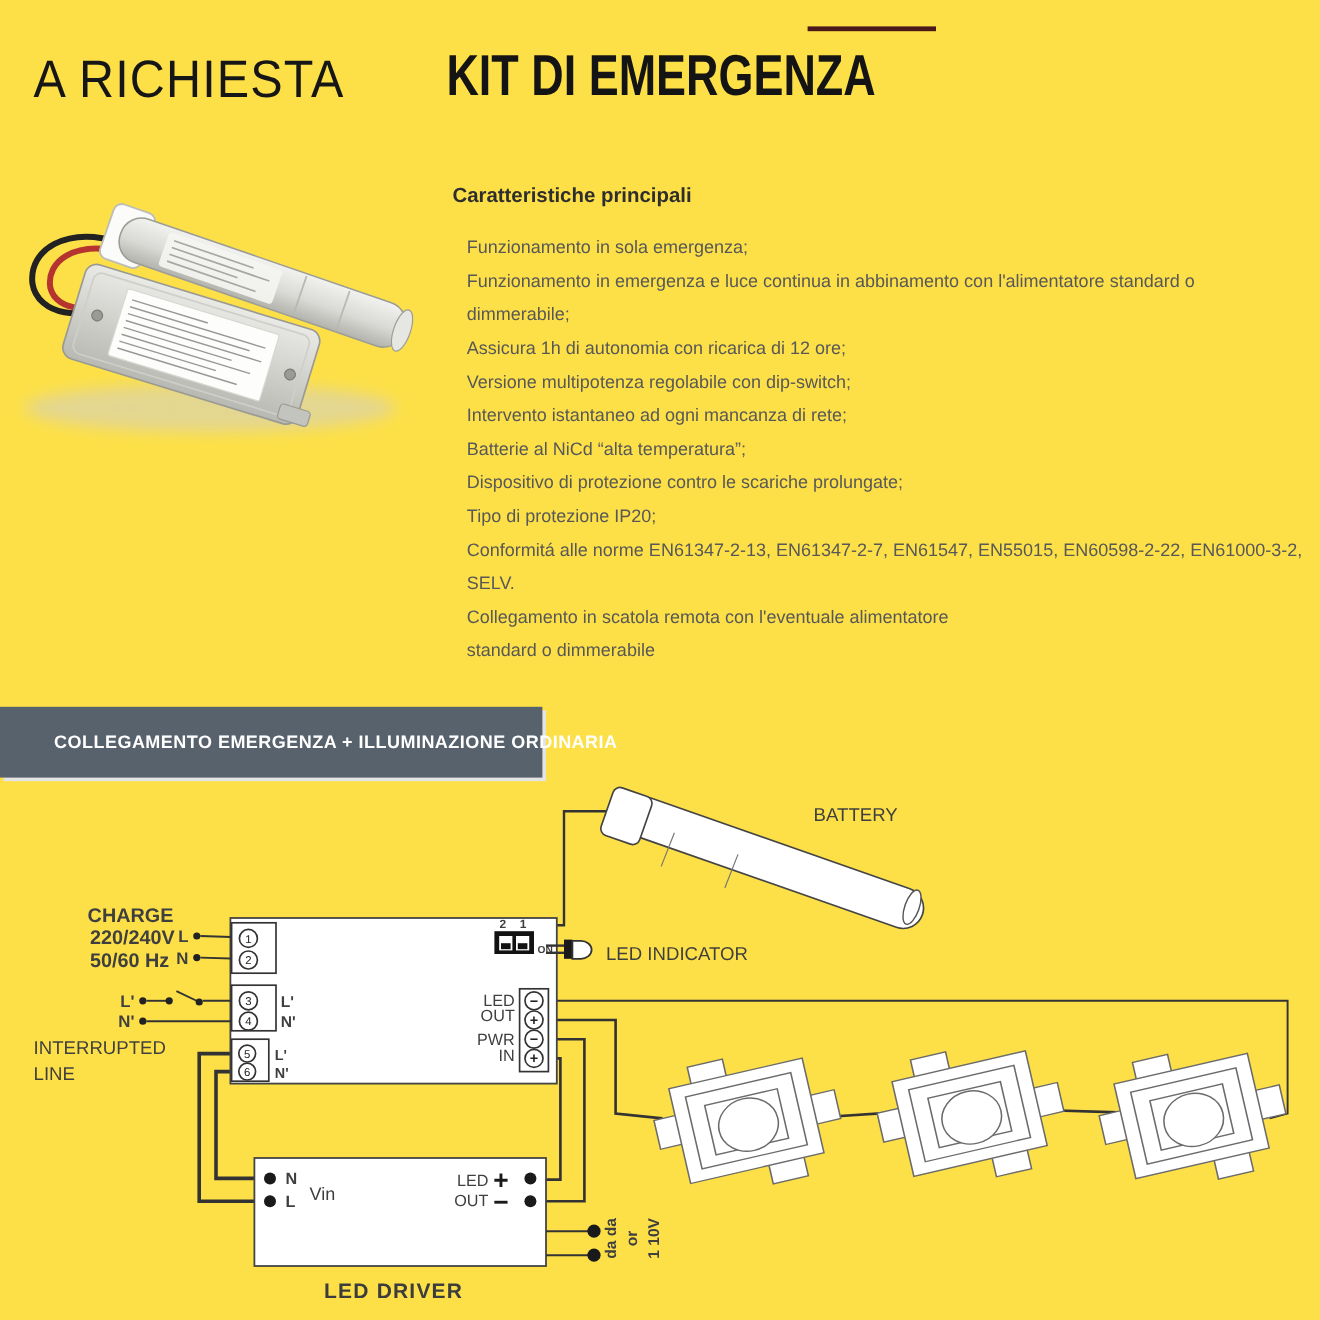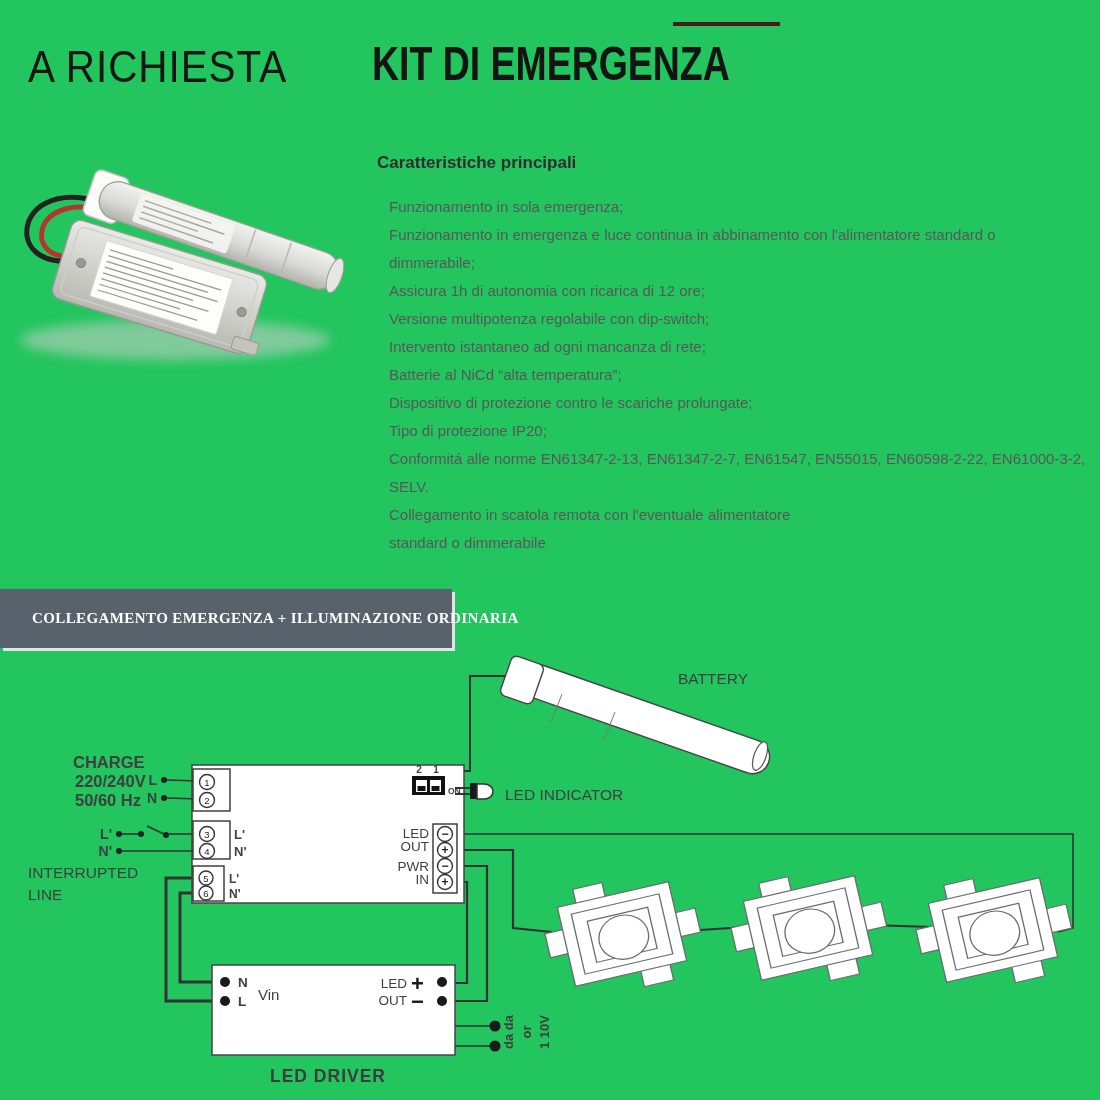--- a/index.html
+++ b/index.html
@@ -1,34 +1,34 @@
 <!DOCTYPE html>
 <html><head>
 <meta charset="utf-8">
 <style>
   html,body { margin:0; padding:0; background:#ffffff; }
   body { font-family:"Liberation Sans", sans-serif; }
-  .page { position:relative; width:1100px; height:1100px; background:#22c55e; overflow:hidden; }
+  .page { position:relative; width:1100px; height:1100px; background:#fde047; overflow:hidden; }
 
   
   .eyebrow { position:absolute; left:28px; top:42px; font-size:44px; font-weight:400;
              color:#161616; letter-spacing:1px; transform:scaleX(.92); transform-origin:left top; white-space:nowrap; }
   .title   { position:absolute; left:372px; top:36px; font-size:48px; font-weight:800;
              color:#141414; transform:scaleX(.78); transform-origin:left top; white-space:nowrap; letter-spacing:0; }
   .titlebar{ position:absolute; left:673px; top:22px; width:107px; height:4px; background:#4a1a1a; }
 
   
   .features { position:absolute; left:377px; top:153px; width:745px; }
   .features h3 { margin:0 0 20px 0; font-size:17px; font-weight:700; color:#2e2e2e; }
   .feat-item { margin:0 0 0 12px; font-size:15px; line-height:28px; color:#585858; white-space:pre-line; }
 
   
   .banner { position:absolute; left:0; top:589px; width:452px; height:59px; background:#57626c;
             box-shadow:3px 3px 0 #e4e4e4; display:flex; align-items:center; box-sizing:border-box;
-            padding-left:32px; color:#fff; font-size:15px; font-weight:700; letter-spacing:.4px; white-space:nowrap;font-family:Liberation Serif, serif; }
+            padding-left:45px; color:#fff; font-size:15px; font-weight:700; letter-spacing:.4px; white-space:nowrap; }
 
   
   .photo   { position:absolute; left:0; top:150px; width:360px; height:235px; }
   .diagram { position:absolute; left:0; top:650px; width:920px; height:450px; }
 
   svg text { font-family:"Liberation Sans", sans-serif; }
   .wire  { fill:none; stroke:#333; }
   .boxln { fill:#fff; stroke:#444; }
   .lite  { fill:#fff; stroke:#6b6b6b; stroke-width:1.3; }
   .term  { fill:#fff; stroke:#333; stroke-width:1.4; }

